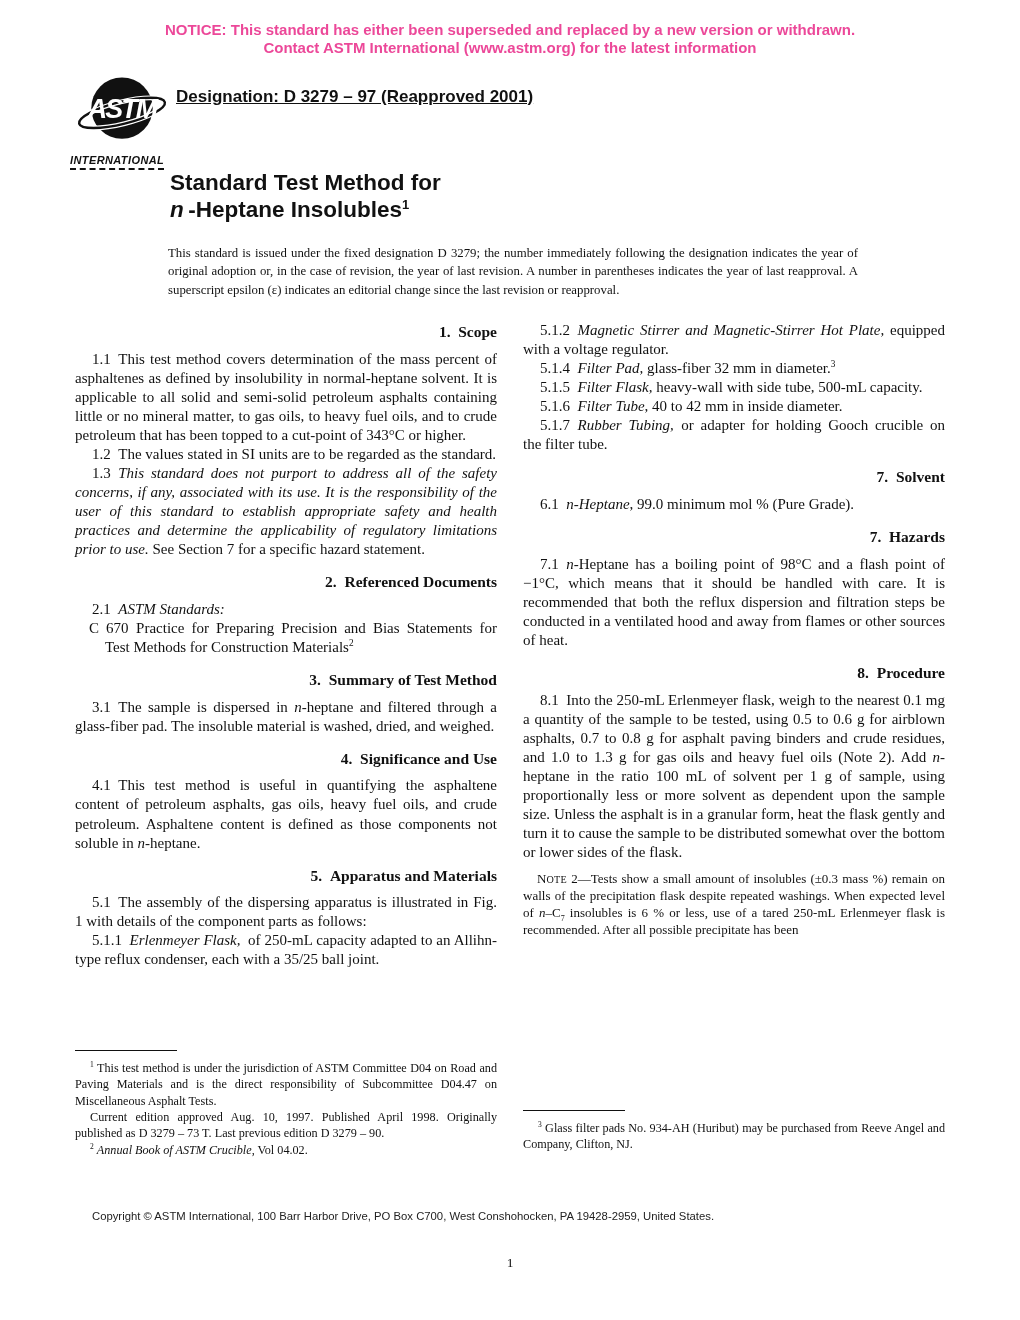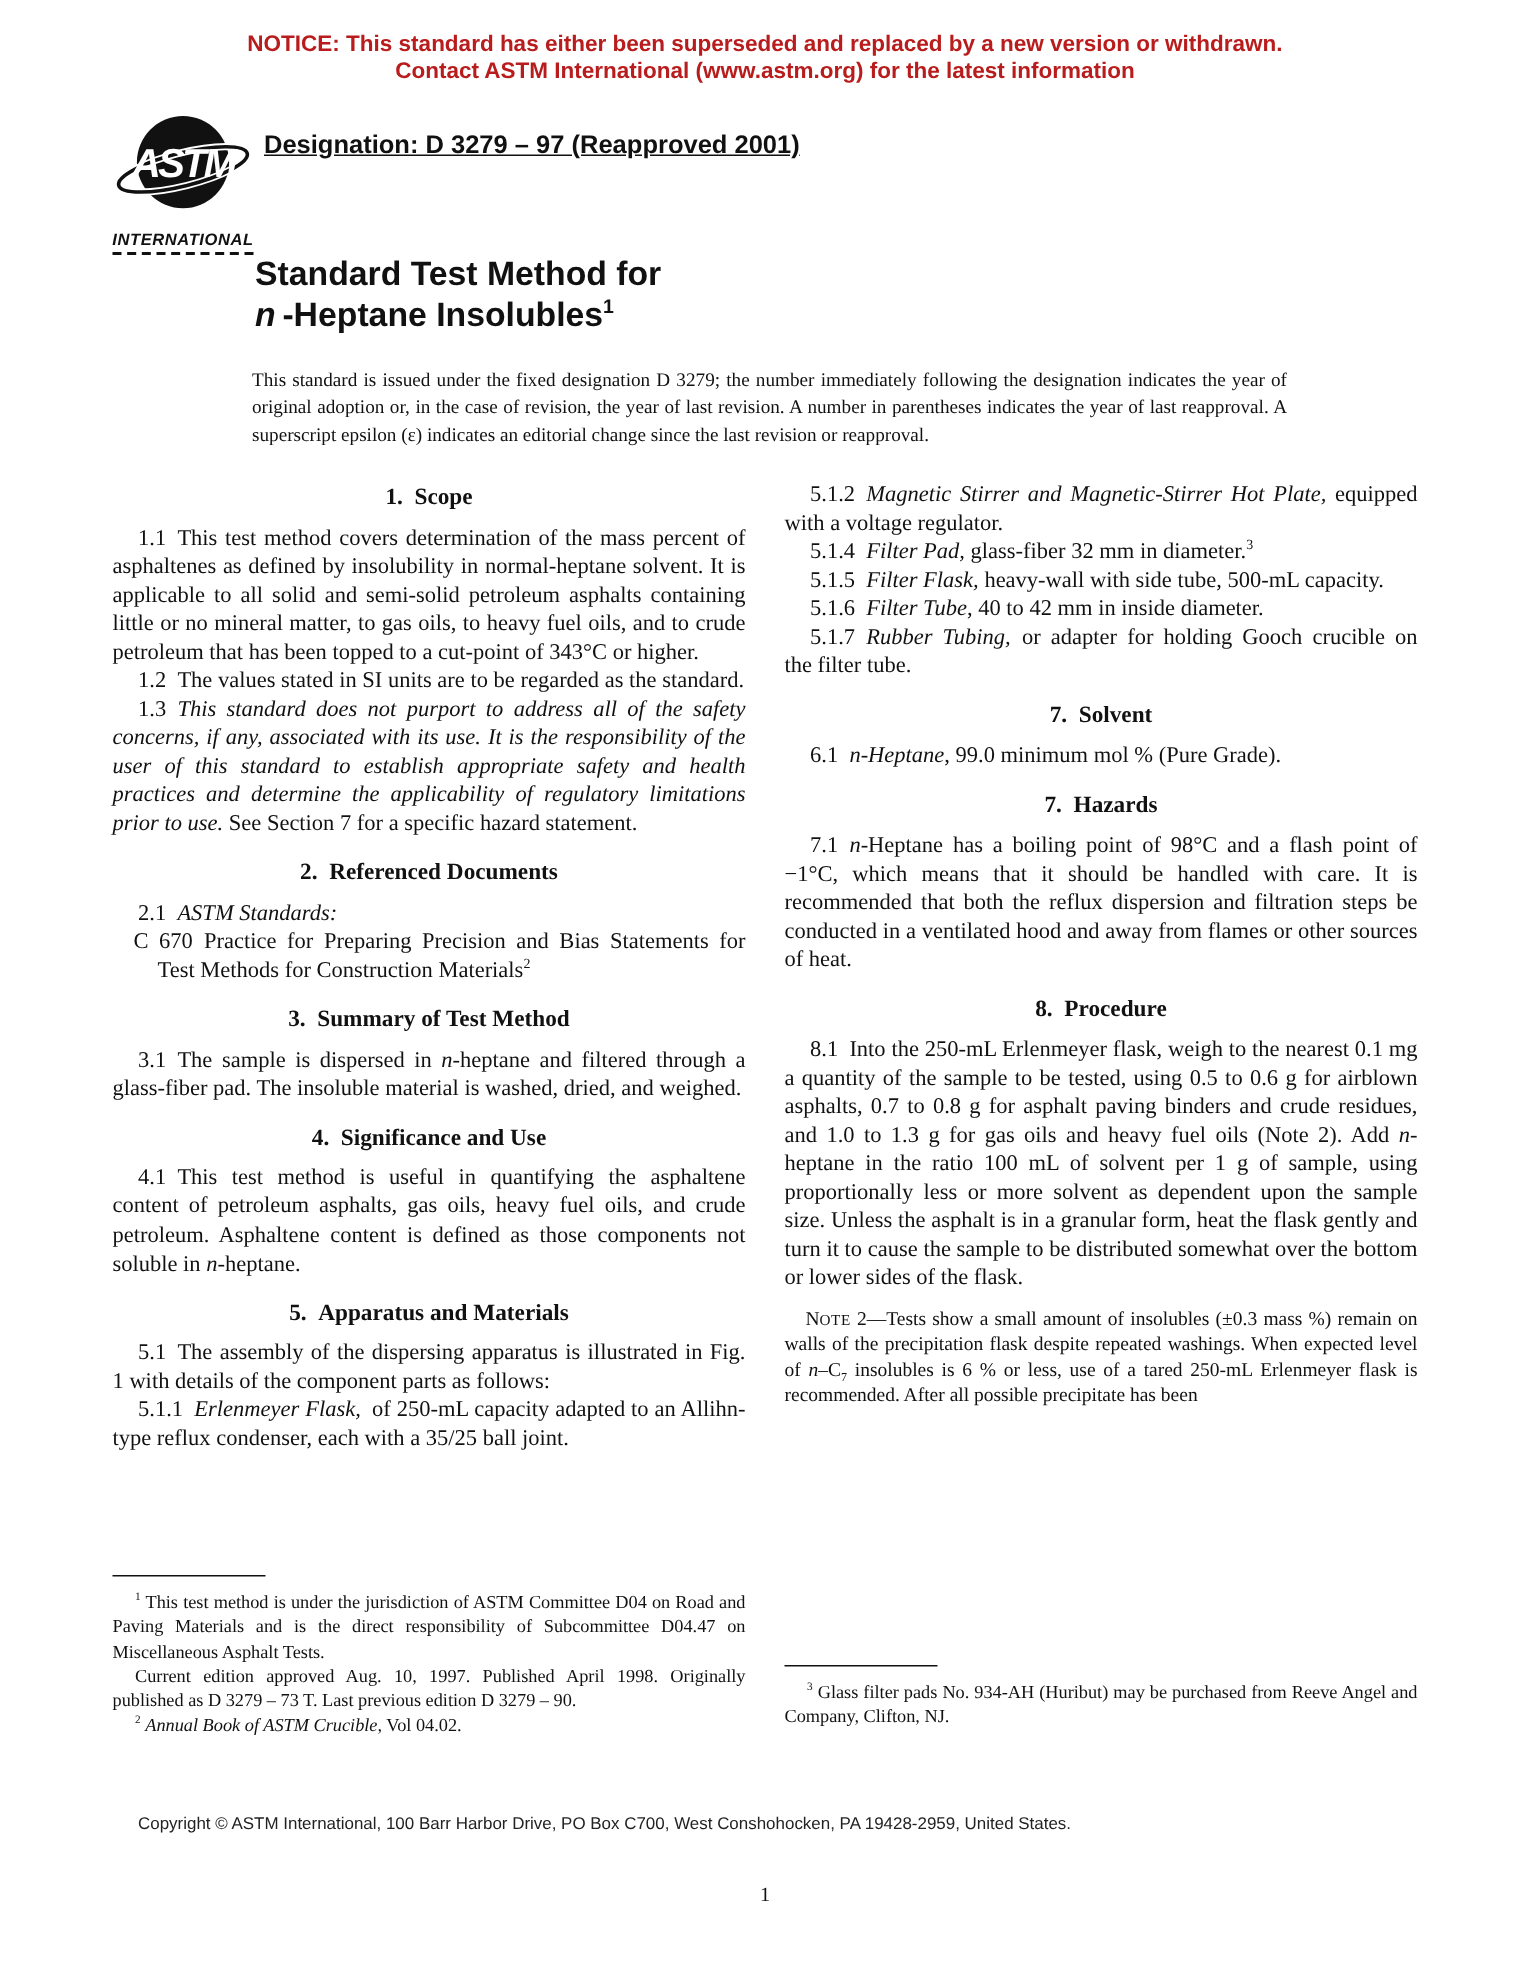--- a/index.html
+++ b/index.html
@@ -6,21 +6,21 @@
   body{
     width:1020px;height:1320px;position:relative;background:#ffffff;
     font-family:"Liberation Serif","DejaVu Serif",serif;color:#111;
     -webkit-font-smoothing:antialiased;
   }
   .notice{
     position:absolute;top:21px;left:0;width:100%;text-align:center;
     font-family:"Liberation Sans","DejaVu Sans",sans-serif;
     font-weight:bold;font-size:15px;line-height:17.5px;
   }
-  .logo{position:absolute;left:70px;top:72px;width:104px;text-align:center;}
+  .logo{position:absolute;left:70px;top:72px;width:104px;text-align:left;}
   .logo svg{display:block;margin:0 auto;}
   .logo-sub{
     display:inline-block;
     font-family:"Liberation Sans","DejaVu Sans",sans-serif;
     font-weight:bold;font-style:italic;font-size:11px;letter-spacing:0.4px;
     border-bottom:2px dashed #111;padding-bottom:2px;margin-top:-5px;
   }
   .designation{
     position:absolute;left:176px;top:87px;
     font-family:"Liberation Sans","DejaVu Sans",sans-serif;
@@ -35,21 +35,21 @@
   .preamble{
     position:absolute;left:168px;top:244px;width:690px;
     font-size:12.8px;line-height:1.44;text-align:justify;
   }
   .column{
     position:absolute;top:321px;width:422px;
     font-size:15px;line-height:1.27;text-align:justify;
   }
   #col-left{left:75px;}
   #col-right{left:523px;}
-  .heading{font-weight:bold;font-size:15.5px;margin:13px 0 8px;text-align:center;}
+  .heading{font-weight:bold;font-size:15.5px;margin:13px 0 8px;text-align:right;}
   .column > .heading:first-child{margin-top:1px;}
   .para{text-indent:17px;}
   .ref{padding-left:30px;text-indent:-16px;}
   .note{font-size:13px;line-height:1.3;text-indent:14px;margin-top:9px;margin-bottom:5px;}
   .sc{font-size:0.78em;letter-spacing:0.35px;}
   sup{font-size:0.62em;vertical-align:super;line-height:0;}
   sub{font-size:0.62em;vertical-align:sub;line-height:0;}
   i{font-style:italic;}
   .footnotes{position:absolute;width:422px;font-size:12.2px;line-height:1.34;text-align:justify;}
   #fn-left{left:75px;top:1050px;}
@@ -59,21 +59,21 @@
   .copyright{
     position:absolute;left:75px;top:1210px;
     font-family:"Liberation Sans","DejaVu Sans",sans-serif;
     font-size:11.3px;color:#222;margin-left:17px;
   }
   .pagenum{position:absolute;top:1255px;left:0;width:100%;text-align:center;font-size:13.5px;}
 </style>
 </head>
 <body>
 
-<div class="notice" style="color: #b91c1c;">
+<div class="notice" style="color: #ec4899;">
   <div>NOTICE: This standard has either been superseded and replaced by a new version or withdrawn.</div>
   <div>Contact ASTM International (www.astm.org) for the latest information</div>
 </div>
 
 <div class="logo">
   <svg width="96" height="78" viewBox="0 0 100 80">
     <circle cx="50" cy="37" r="32" fill="#111"></circle>
     <ellipse cx="50" cy="42" rx="46" ry="11.5" fill="none" stroke="#ffffff" stroke-width="5" transform="rotate(-14 50 42)"></ellipse>
     <ellipse cx="50" cy="42" rx="46" ry="11.5" fill="none" stroke="#111" stroke-width="2.5" transform="rotate(-14 50 42)"></ellipse>
     <text x="50" y="47" text-anchor="middle" font-family="Liberation Sans, DejaVu Sans, sans-serif" font-size="28" font-weight="bold" font-style="italic" letter-spacing="-2" fill="#ffffff">ASTM</text>

